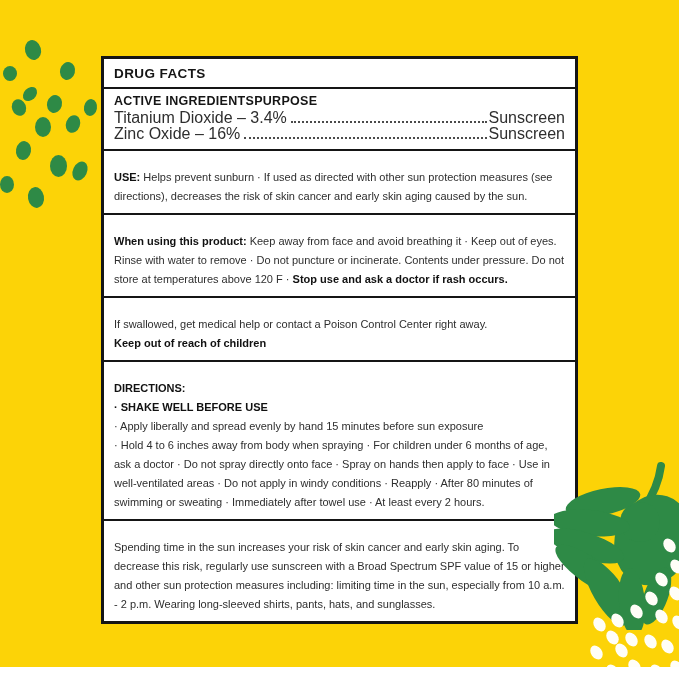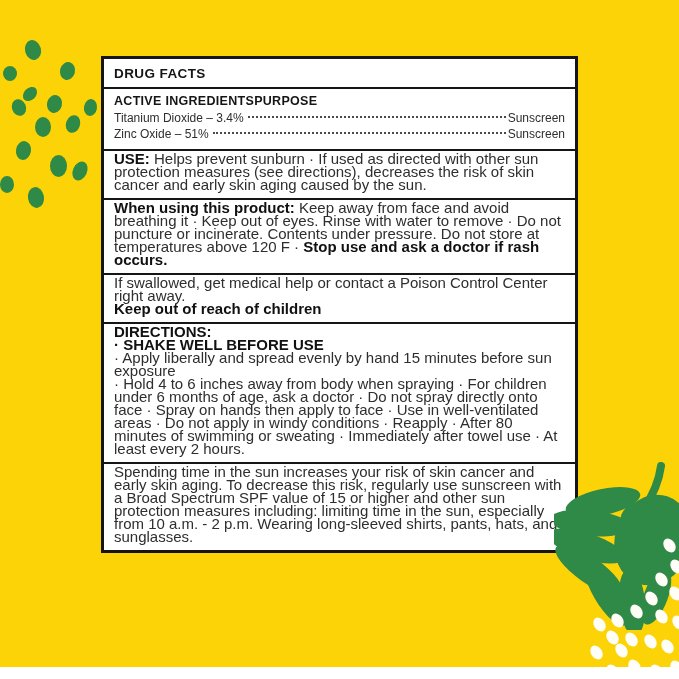--- a/index.html
+++ b/index.html
@@ -9,25 +9,25 @@
   *{box-sizing:border-box}
   html,body{margin:0;padding:0}
   body{font-family:"Liberation Sans",sans-serif;background:#fff}
   .scene{position:relative;width:679px;height:667px;background:var(--yellow);overflow:hidden;color:var(--body-ink)}
 
   
   .label{position:absolute;left:101px;top:56px;width:477px;background:var(--paper);border:3px solid var(--ink)}
   .lbl-header{padding:7px 10px 6px;font-size:13.5px;font-weight:700;letter-spacing:.4px;color:var(--ink)}
   .ingredients{border-top:2px solid var(--ink);padding:4px 10px 7px}
   .ing-heads{display:flex;font-weight:700;font-size:12.5px;line-height:17px;color:var(--ink);letter-spacing:.3px}
-  .ing-row{display:flex;align-items:center;font-size:12px;line-height:16px}
+  .ing-row{display:flex;align-items:flex-end;font-size:16px;line-height:16px}
   .ing-name{white-space:nowrap}
   .ing-purpose{white-space:nowrap}
   .leader{flex:1 1 auto;border-bottom:2px dotted #4a4a4a;margin:0 2px 3px 4px;min-width:20px}
-  .section{border-top:2px solid var(--ink);padding:1px 10px 7px;font-size:15px;line-height:13px}
+  .section{border-top:2px solid var(--ink);padding:17px 10px 7px;font-size:11px;line-height:19px}
   .section b{color:#111}
   .section .para{margin:0}
 
   
   .dot{position:absolute;border-radius:50%}
   .dot.green{background:var(--green)}
   .dot.white{background:var(--dot-white)}
 
   
   .leaf{position:absolute;left:554px;top:460px;color:var(--green)}
@@ -62,21 +62,21 @@
         <span>ACTIVE  INGREDIENTS</span>
         <span>PURPOSE</span>
       </div>
       <div>
           <div class="ing-row">
             <span class="ing-name">Titanium Dioxide – 3.4%</span>
             <span class="leader"></span>
             <span class="ing-purpose">Sunscreen</span>
           </div>
           <div class="ing-row">
-            <span class="ing-name">Zinc Oxide – 51%</span>
+            <span class="ing-name">Zinc Oxide – 16%</span>
             <span class="leader"></span>
             <span class="ing-purpose">Sunscreen</span>
           </div>
         </div>
     </div>
 
     <div>
         <div class="section">
           <div class="para"><b>USE:</b><span> Helps prevent sunburn · If used as directed with other sun protection measures (see directions), decreases the risk of skin cancer and early skin aging caused by the sun.</span></div>
         </div>

